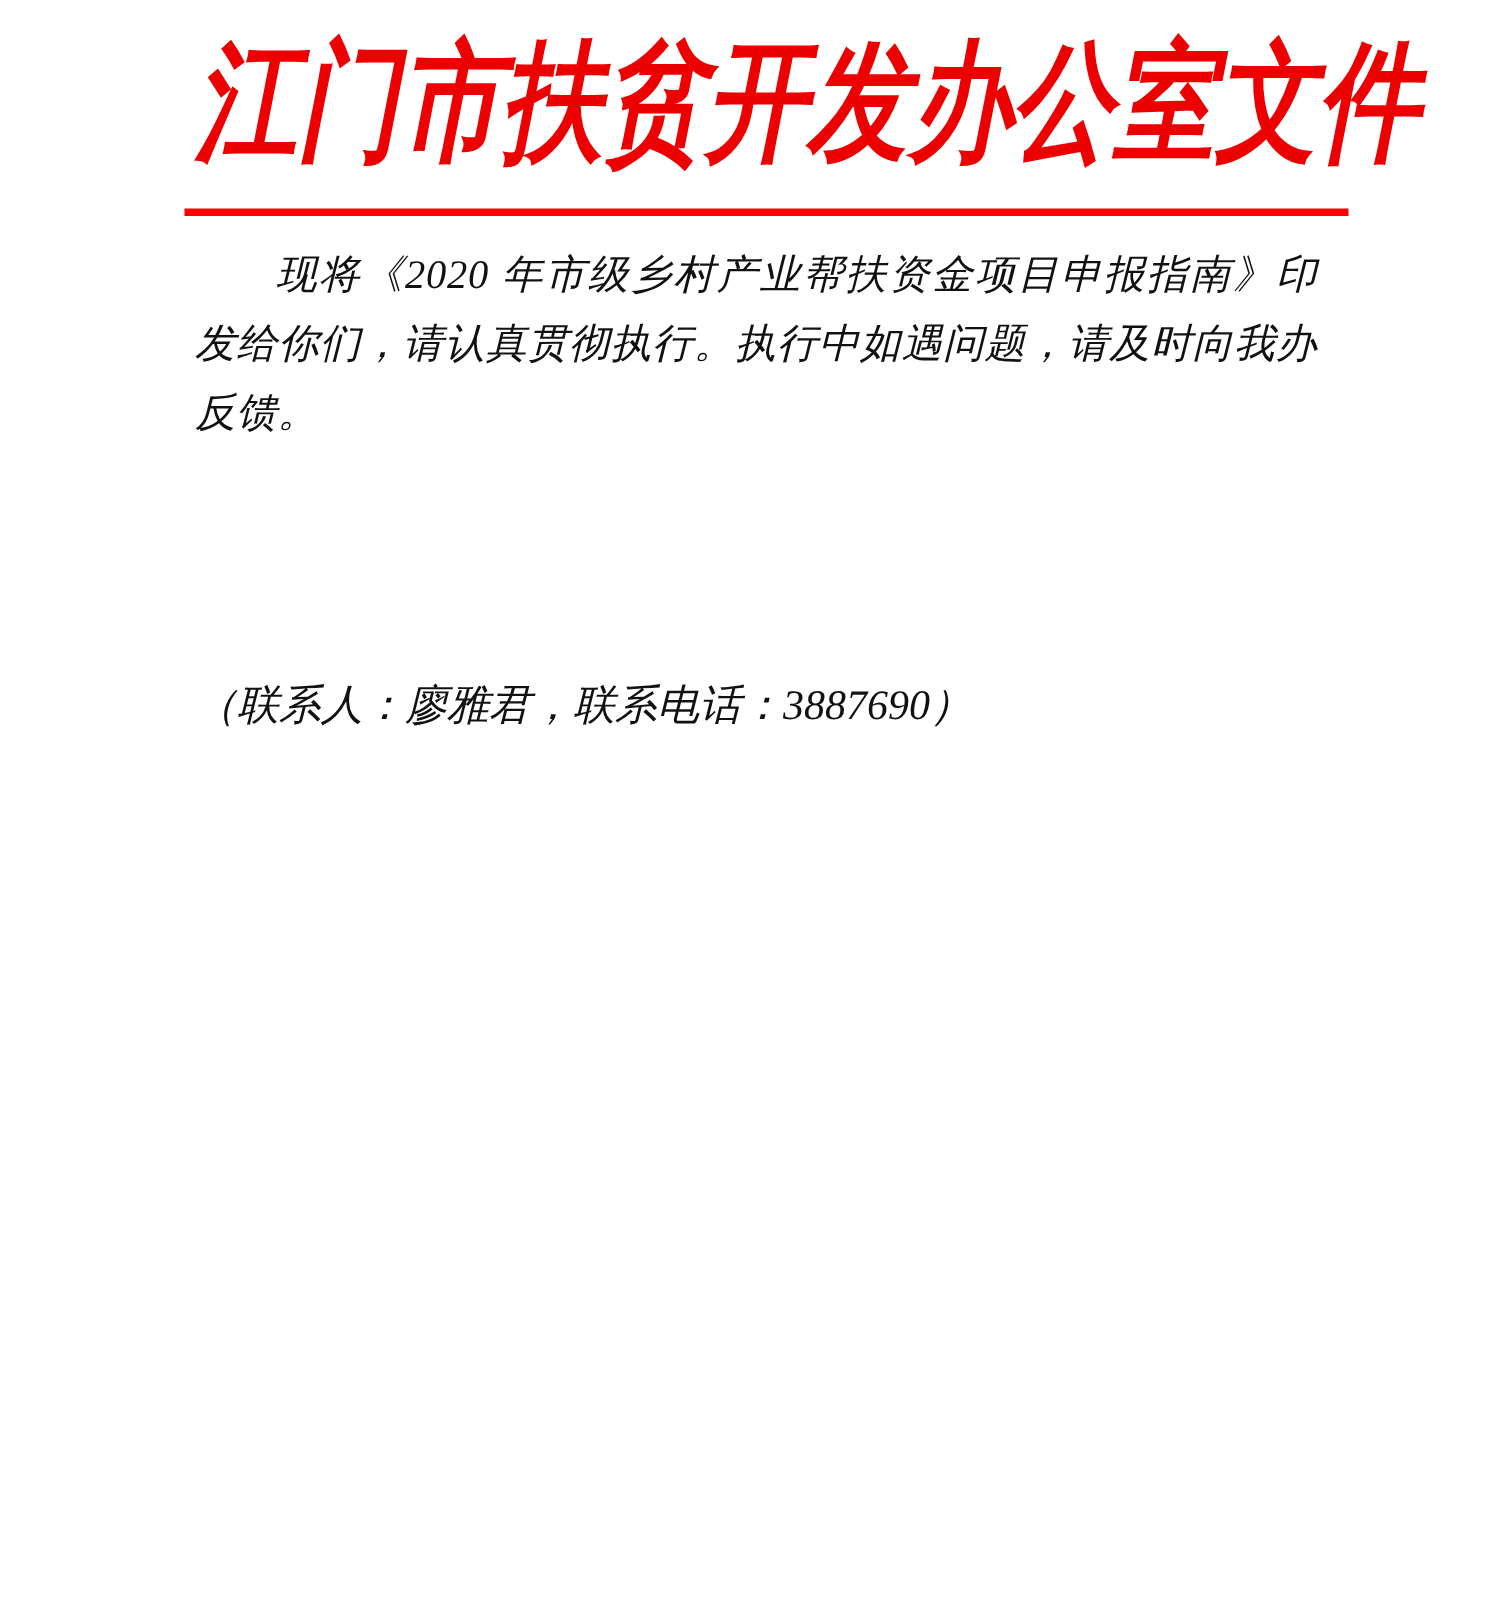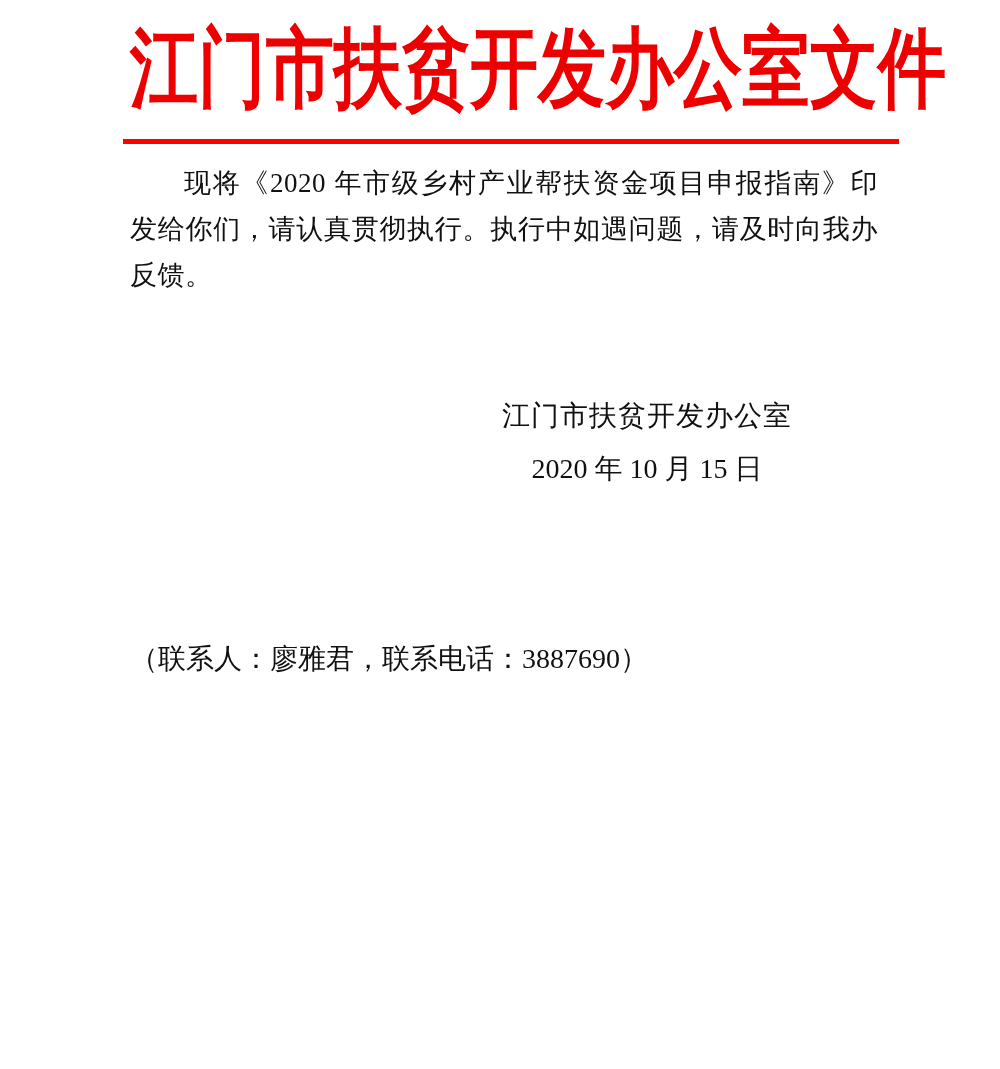--- a/index.html
+++ b/index.html
@@ -11,20 +11,21 @@
     position: relative;
     width: 1000px;
     height: 946px;
     margin: 0 auto;
     background: #ffffff;
     box-sizing: border-box;
     padding: 25px 122px 0 130px;
     font-family: "Liberation Serif", "DejaVu Serif", serif;
     color: #1a1a1a;
     overflow: hidden;
+    font-style: italic;
   }
   .red-header {
     text-align: center;
     color: #ed0000;
     font-size: 68px;
     font-weight: 900;
     line-height: 1.0;
     letter-spacing: 0px;
     transform: scaleY(1.28);
     transform-origin: center top;
@@ -102,20 +103,16 @@
 
   <div class="red-header">江门市扶贫开发办公室文件</div>
 
 
   <div class="red-divider"></div>
 
 
 
   <div class="body-paragraph">现将《2020 年市级乡村产业帮扶资金项目申报指南》印发给你们，请认真贯彻执行。执行中如遇问题，请及时向我办反馈。</div>
 
-  <div class="signature-block">
-    <div class="signature-org">江门市扶贫开发办公室</div>
-    <div class="signature-date">2020 年 10 月 15 日</div>
-  </div>
 
   <div class="contact-line">（联系人：廖雅君，联系电话：3887690）</div>
 
 </div>
 
 </body></html>

